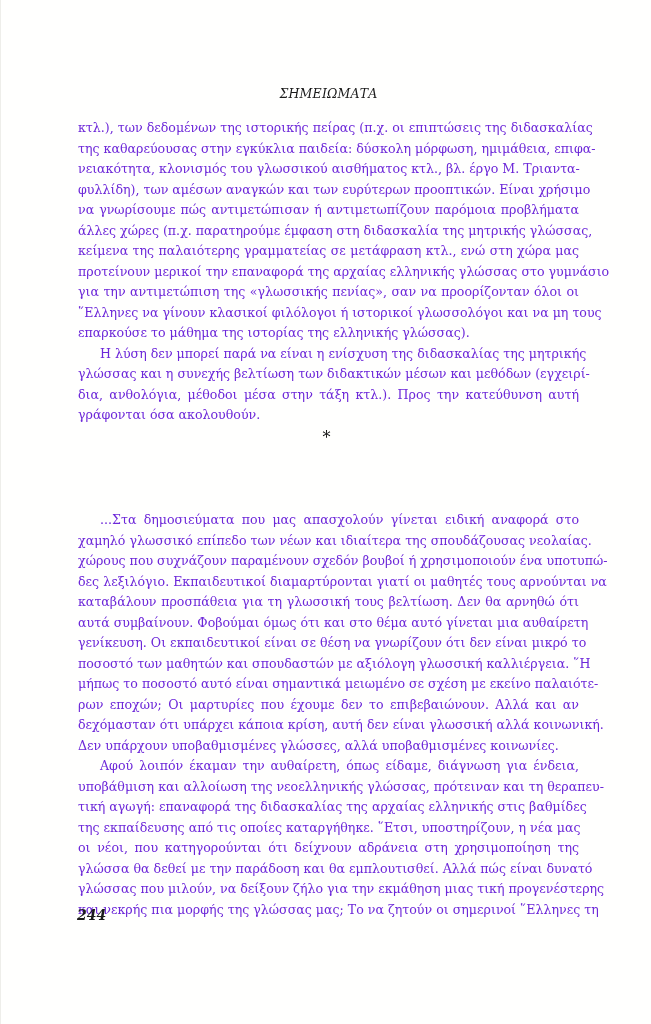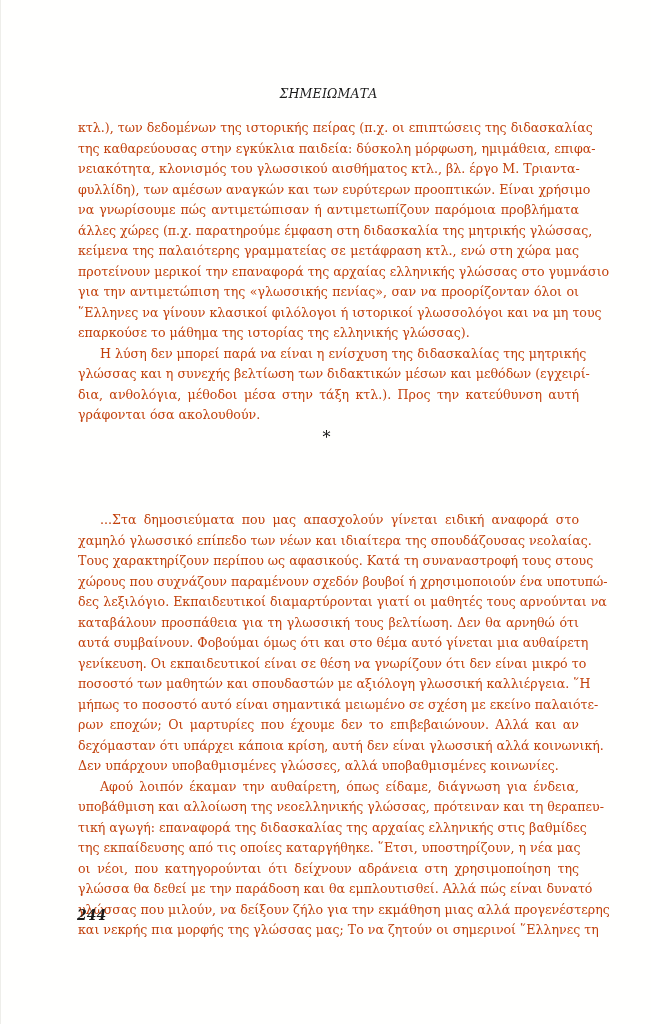--- a/index.html
+++ b/index.html
@@ -34,21 +34,21 @@
     letter-spacing: 0.2px;
     margin-left: 36px;
   }
   .body-text {
     position: absolute;
     left: 77px;
     width: 501px;
     font-family: "DejaVu Serif", serif;
     font-size: 12.6px;
     line-height: 20.5px;
-    color: #c2410c;
+    color: #6d28d9;
   }
   .line {
     display: block;
     white-space: nowrap;
     text-align: justify;
     text-align-last: justify;
     height: 20.5px;
     overflow: visible;
   }
   .line.last {
@@ -107,38 +107,37 @@
         <span class="line last">γράφονται όσα ακολουθούν.</span>
       </div>
     </div>
 
   <div class="separator">*</div>
 
   <div class="body-text block-2" id="section-2">
       <div>
         <span class="line indent">...Στα δημοσιεύματα που μας απασχολούν γίνεται ειδική αναφορά στο</span>
         <span class="line">χαμηλό γλωσσικό επίπεδο των νέων και ιδιαίτερα της σπουδάζουσας νεολαίας.</span>
-        <span class="line">Τους χαρακτηρίζουν περίπου ως αφασικούς. Κατά τη συναναστροφή τους στους</span>
         <span class="line">χώρους που συχνάζουν παραμένουν σχεδόν βουβοί ή χρησιμοποιούν ένα υποτυπώ-</span>
         <span class="line">δες λεξιλόγιο. Εκπαιδευτικοί διαμαρτύρονται γιατί οι μαθητές τους αρνούνται να</span>
         <span class="line">καταβάλουν προσπάθεια για τη γλωσσική τους βελτίωση. Δεν θα αρνηθώ ότι</span>
         <span class="line">αυτά συμβαίνουν. Φοβούμαι όμως ότι και στο θέμα αυτό γίνεται μια αυθαίρετη</span>
         <span class="line">γενίκευση. Οι εκπαιδευτικοί είναι σε θέση να γνωρίζουν ότι δεν είναι μικρό το</span>
         <span class="line">ποσοστό των μαθητών και σπουδαστών με αξιόλογη γλωσσική καλλιέργεια. ῞Η</span>
         <span class="line">μήπως το ποσοστό αυτό είναι σημαντικά μειωμένο σε σχέση με εκείνο παλαιότε-</span>
         <span class="line">ρων εποχών; Οι μαρτυρίες που έχουμε δεν το επιβεβαιώνουν. Αλλά και αν</span>
         <span class="line">δεχόμασταν ότι υπάρχει κάποια κρίση, αυτή δεν είναι γλωσσική αλλά κοινωνική.</span>
         <span class="line last">Δεν υπάρχουν υποβαθμισμένες γλώσσες, αλλά υποβαθμισμένες κοινωνίες.</span>
       </div>
       <div>
         <span class="line indent">Αφού λοιπόν έκαμαν την αυθαίρετη, όπως είδαμε, διάγνωση για ένδεια,</span>
         <span class="line">υποβάθμιση και αλλοίωση της νεοελληνικής γλώσσας, πρότειναν και τη θεραπευ-</span>
         <span class="line">τική αγωγή: επαναφορά της διδασκαλίας της αρχαίας ελληνικής στις βαθμίδες</span>
         <span class="line">της εκπαίδευσης από τις οποίες καταργήθηκε. ῞Ετσι, υποστηρίζουν, η νέα μας</span>
         <span class="line">οι νέοι, που κατηγορούνται ότι δείχνουν αδράνεια στη χρησιμοποίηση της</span>
         <span class="line">γλώσσα θα δεθεί με την παράδοση και θα εμπλουτισθεί. Αλλά πώς είναι δυνατό</span>
-        <span class="line">γλώσσας που μιλούν, να δείξουν ζήλο για την εκμάθηση μιας αλλά προγενέστερης</span>
+        <span class="line">γλώσσας που μιλούν, να δείξουν ζήλο για την εκμάθηση μιας τική προγενέστερης</span>
         <span class="line last">και νεκρής πια μορφής της γλώσσας μας; Το να ζητούν οι σημερινοί ῞Ελληνες τη</span>
       </div>
     </div>
 
   <div class="folio">244</div>
 </div>
 
 </body></html>

